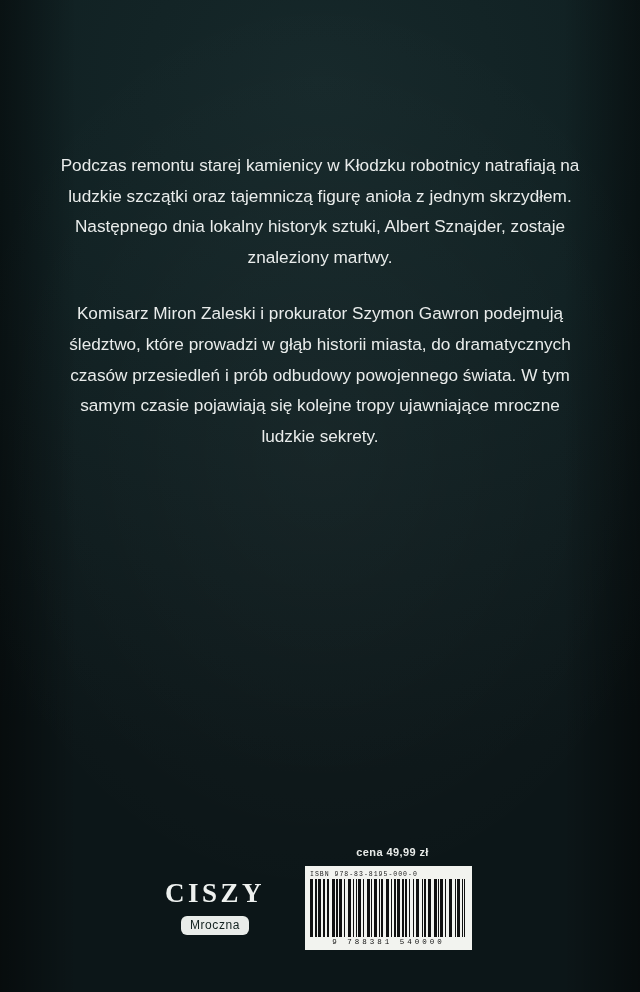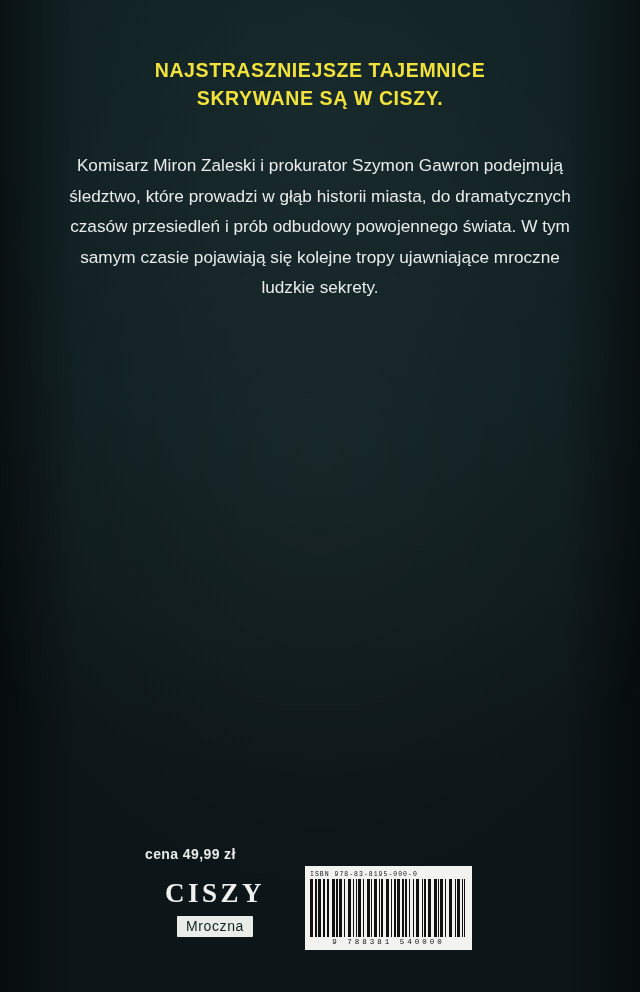--- a/index.html
+++ b/index.html
@@ -56,23 +56,23 @@
     line-height:1.78;
     font-weight:400;
   }
   .blurb p { margin-bottom:26px; }
   .blurb p:last-child { margin-bottom:0; }
 
   .price {
     position:absolute;
     left:0; right:0;
     top:846px;
-    text-align:left;
+    text-align:center;
     color:#e8ebe9;
-    font-size:14px;
+    font-size:11px;
     font-weight:bold;
     letter-spacing:0.4px;
     z-index:4;
   }
   
   .price { padding-left:145px; }
 
   .publisher {
     position:absolute;
     left:150px;
@@ -89,24 +89,24 @@
     font-family:"Liberation Serif", serif;
   }
   .publisher .imprint-wrap {
     margin-top:7px;
     display:flex;
     justify-content:center;
   }
   .publisher .imprint {
     background:#e9ece9;
     color:#11211f;
-    font-size:14px;
+    font-size:12px;
     letter-spacing:0.6px;
     padding:2px 9px 3px 9px;
-    border-radius:1px;
+    border-radius:6px;
     display:inline-block;
   }
 
   .barcode-box {
     position:absolute;
     left:305px;
     top:866px;
     width:167px;
     height:84px;
     background:#f2f3ef;
@@ -144,26 +144,23 @@
     line-height:11px;
     white-space:nowrap;
     overflow:hidden;
   }
 </style>
 </head>
 <body>
 
 <div class="cover">
 
-  <div class="tagline">
-    <span class="l1">NAJSTRASZNIEJSZE TAJEMNICE</span>
-    <span class="l2">SKRYWANE SĄ W CISZY.</span>
-  </div>
 
   <div class="blurb">
+    <p>Podczas remontu starej kamienicy w Kłodzku robotnicy natrafiają na ludzkie szczątki oraz tajemniczą figurę anioła z jednym skrzydłem. Następnego dnia lokalny historyk sztuki, Albert Sznajder, zostaje znaleziony martwy.</p>
     <p>Komisarz Miron Zaleski i prokurator Szymon Gawron podejmują śledztwo, które prowadzi w głąb historii miasta, do dramatycznych czasów przesiedleń i prób odbudowy powojennego świata. W tym samym czasie pojawiają się kolejne tropy ujawniające mroczne ludzkie sekrety.</p>
   </div>
 
   <div class="price">cena 49,99 zł</div>
 
   <div class="publisher">
     <div class="name">CISZY</div>
     <div class="imprint-wrap">
       <span class="imprint">Mroczna</span>
     </div>

